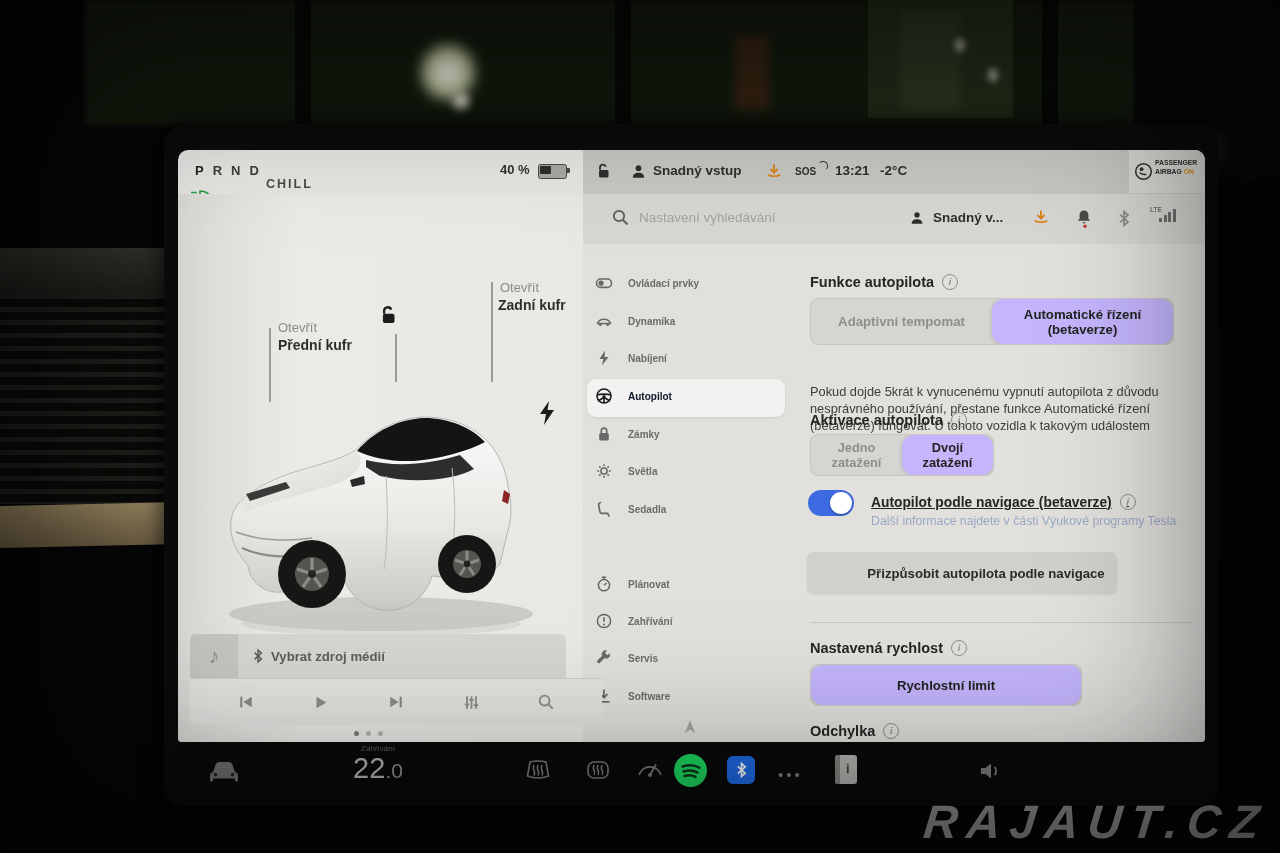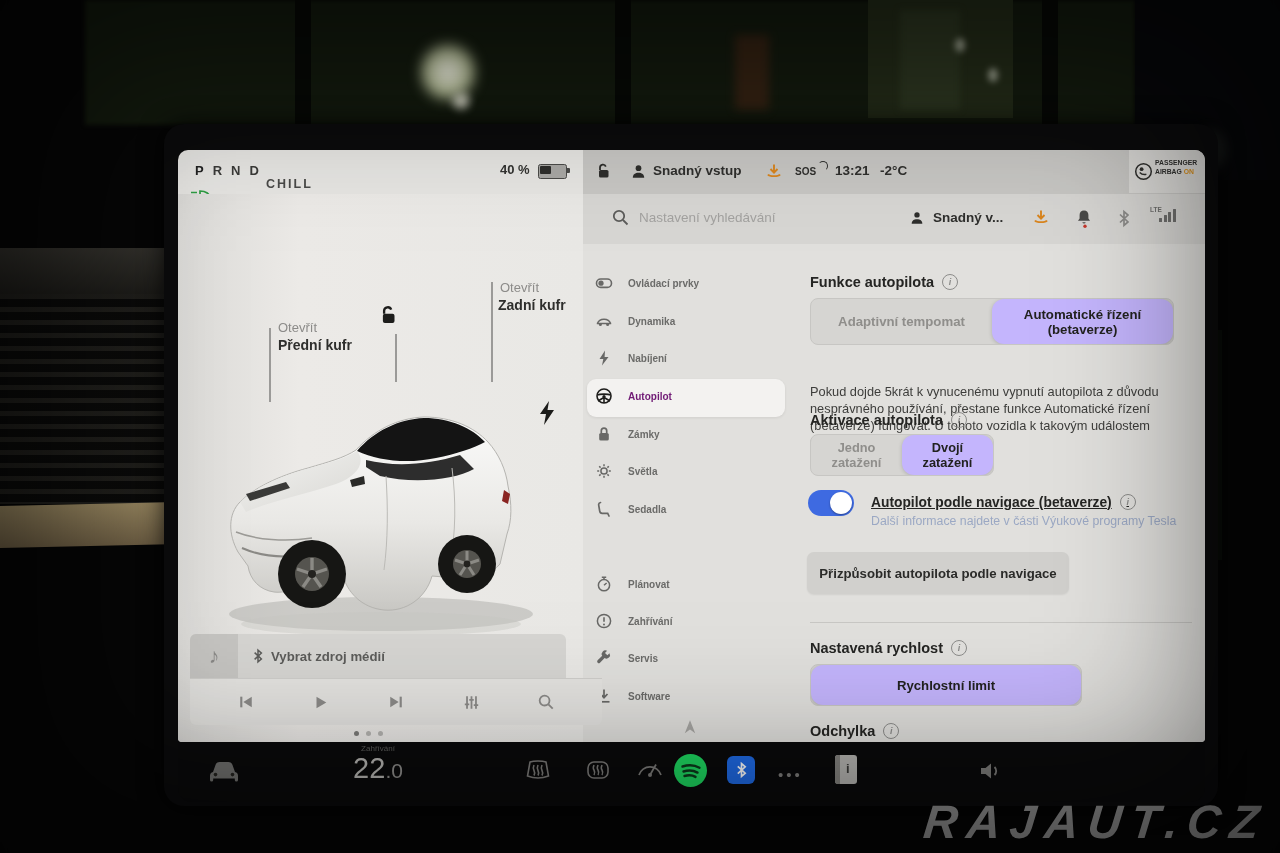--- a/index.html
+++ b/index.html
@@ -57,21 +57,21 @@
   .lte{position:absolute;left:567px;top:12px;font-size:6.5px;font-weight:bold;color:#6e6e6c;}
   .bars{position:absolute;left:576px;top:15px;display:flex;align-items:flex-end;gap:1.5px;}
   .bars i{display:block;width:3px;background:#6e6e6c;border-radius:.5px;}
 
   
   .body-panel{left:405px;top:94px;width:622px;height:498px;background:#e1e0dd;}
   .menu-pill{position:absolute;left:4px;top:135px;width:198px;height:38px;background:#f3f2f0;border-radius:9px;
              box-shadow:0 1px 3px rgba(0,0,0,.08);}
   .m-row{position:absolute;left:12px;width:190px;height:34px;display:flex;align-items:center;gap:15px;color:#686866;cursor:pointer;}
   .m-row .lbl{font-size:10px;font-weight:bold;color:#6b6b69;}
-  .m-row.sel .lbl{color:#701a75;}
+  .m-row.sel .lbl{color:#0f172a;}
   .m-row.sel{color:#1d1d1b;}
   .m-row.faded,.m-row.faded .lbl{color:#a7a6a3;}
   .m-ic{width:18px;height:18px;flex:none;}
 
   .sec-title{position:absolute;font-size:14.5px;font-weight:bold;color:#252523;display:flex;gap:8px;align-items:center;}
   .info{display:inline-flex;width:14px;height:14px;border:1.3px solid #8c8c8a;border-radius:50%;color:#8c8c8a;
         font-size:9px;font-weight:bold;align-items:center;justify-content:center;font-style:italic;}
   .seg{position:absolute;background:#d6d5d2;border:1px solid #c7c6c3;border-radius:8px;display:flex;overflow:hidden;}
   .seg .cell{flex:1;display:flex;align-items:center;justify-content:center;text-align:center;
              font-size:13.2px;font-weight:bold;color:#8f8e8b;padding:4px 6px;cursor:pointer;}
@@ -400,21 +400,21 @@
         <div class="cell on" style="font-size:12.8px;">Dvojí zatažení</div>
       </div>
 
       <div class="toggle" style="left:225px;top:246px;"></div>
       <div class="tg-label" style="left:288px;top:250px;text-decoration:underline;">
         <span>Autopilot podle navigace (betaverze)</span>
         <span class="info">i</span>
       </div>
       <div class="tg-sub" style="left:288px;top:270px;">Další informace najdete v části Výukové programy Tesla</div>
 
-      <div class="gray-btn" style="left:224px;top:308px;width:262px;height:42px;">Přizpůsobit autopilota podle navigace</div>
+      <div class="gray-btn" style="left:224px;top:308px;width:262px;height:42px;padding-left:48px;">Přizpůsobit autopilota podle navigace</div>
 
       <div class="divider" style="left:227px;top:378px;width:382px;"></div>
 
       <div class="sec-title" style="left:227px;top:396px;">
         <span>Nastavená rychlost</span>
         <span class="info">i</span>
       </div>
       <div class="seg" style="left:227px;top:420px;width:270px;height:40px;">
         <div class="cell on">Rychlostní limit</div>
       </div>

